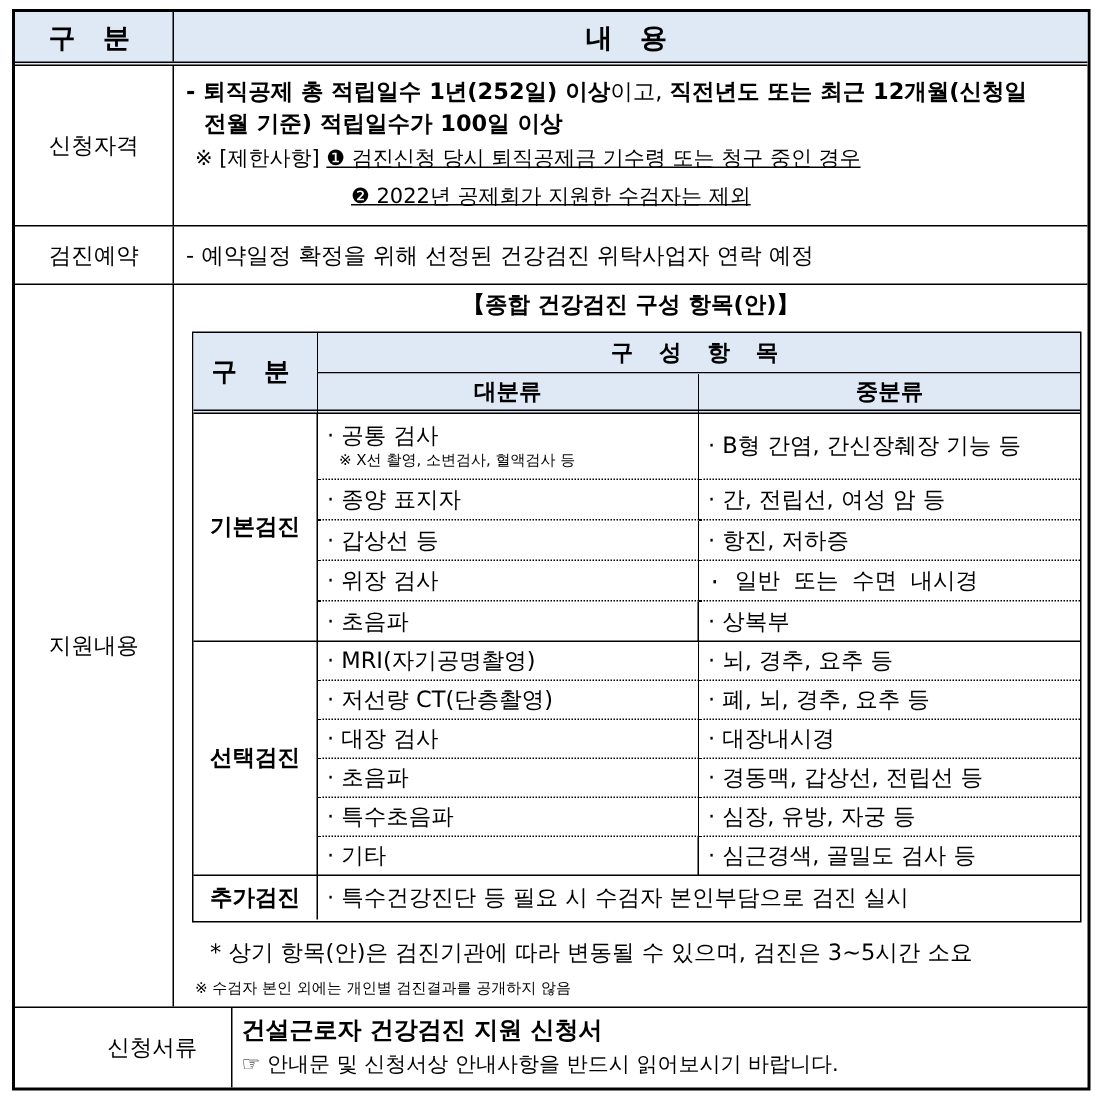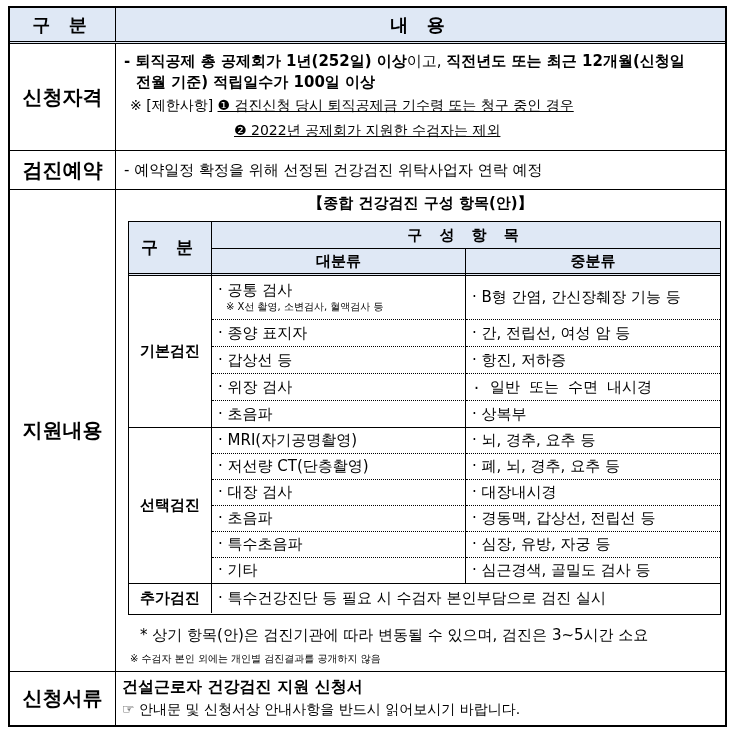--- a/index.html
+++ b/index.html
@@ -1,23 +1,23 @@
 <!DOCTYPE html>
 <html><head>
 <meta charset="utf-8">
 <style>
   html, body { margin:0; padding:0; background:#ffffff; }
   body { width:736px; height:735px; position:relative; overflow:hidden;
          font-family:"DejaVu Sans", "Liberation Sans", sans-serif; color:#000; }
   .outer { position:absolute; left:8px; top:6px; width:719px; height:721px;
            border:2px solid #000; box-sizing:border-box; }
   .row { position:absolute; left:0; right:0; border-bottom:1px solid #000; box-sizing:border-box; }
-  .row.last { border-bottom:none; }
+  .row.last { border-bottom:none;margin-left:39px; }
   .c1 { position:absolute; left:0; top:0; bottom:0; width:106px; border-right:1px solid #000;
-        display:flex; align-items:center; justify-content:center; font-weight:bold; font-size:20px; box-sizing:border-box; }
+        display:flex; align-items:center; justify-content:center; font-weight:normal; font-size:15px; box-sizing:border-box; }
   .c2 { position:absolute; left:106px; right:0; top:0; bottom:0; box-sizing:border-box; }
   .hdr { background:#dfe8f5; border-bottom:3px double #000; }
   .hdr .c1, .hdr .c2 { font-size:18px; font-weight:bold; letter-spacing:6px; }
   .hdr .c2 { display:flex; align-items:center; justify-content:center; }
   .line { position:absolute; white-space:nowrap; font-size:15px; }
   .b { font-weight:bold; }
   .u { text-decoration:underline; }
   .sm { font-size:10px; }
   
   .inner { position:absolute; left:118px; top:213px; width:593px; border:1.5px solid #000; box-sizing:border-box; }
@@ -33,21 +33,21 @@
 
   <div class="row hdr" style="top:0;height:36px;">
     <div class="c1">구 분</div>
     <div class="c2">내 용</div>
   </div>
 
   <div class="row" style="top:36px;height:107px;">
     <div class="c1">신청자격</div>
     <div class="c2">
       <div class="line" style="left:8px;top:8px;">
-        <span class="b">- 퇴직공제 총 공제회가 1년(252일) 이상</span><span>이고, </span><span class="b">직전년도 또는 최근 12개월(신청일</span>
+        <span class="b">- 퇴직공제 총 적립일수 1년(252일) 이상</span><span>이고, </span><span class="b">직전년도 또는 최근 12개월(신청일</span>
       </div>
       <div class="line b" style="left:20px;top:29px;">전월 기준) 적립일수가 100일 이상</div>
       <div class="line" style="left:14px;top:53px;font-size:14px;">
         <span>※ [제한사항]</span>
         <span class="u">❶ 검진신청 당시 퇴직공제금 기수령 또는 청구 중인 경우</span>
       </div>
       <div class="line u" style="left:118px;top:78px;font-size:14px;">❷ 2022년 공제회가 지원한 수검자는 제외</div>
     </div>
   </div>
 

